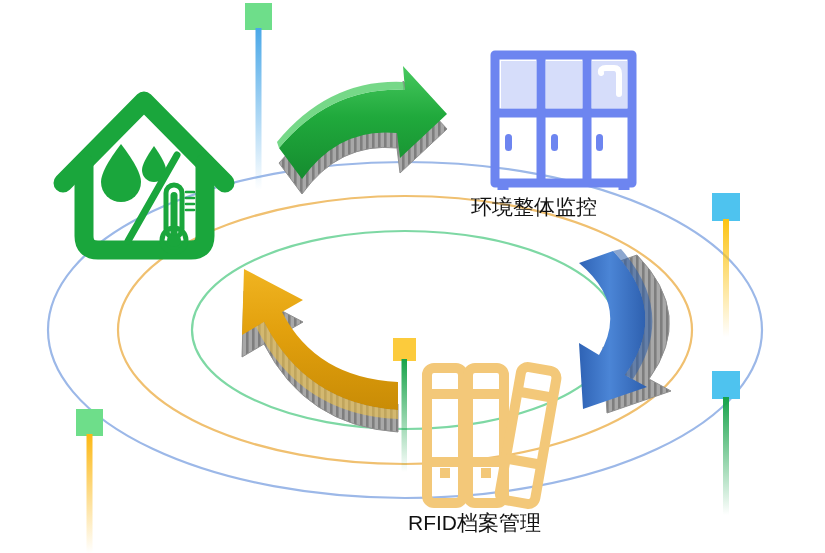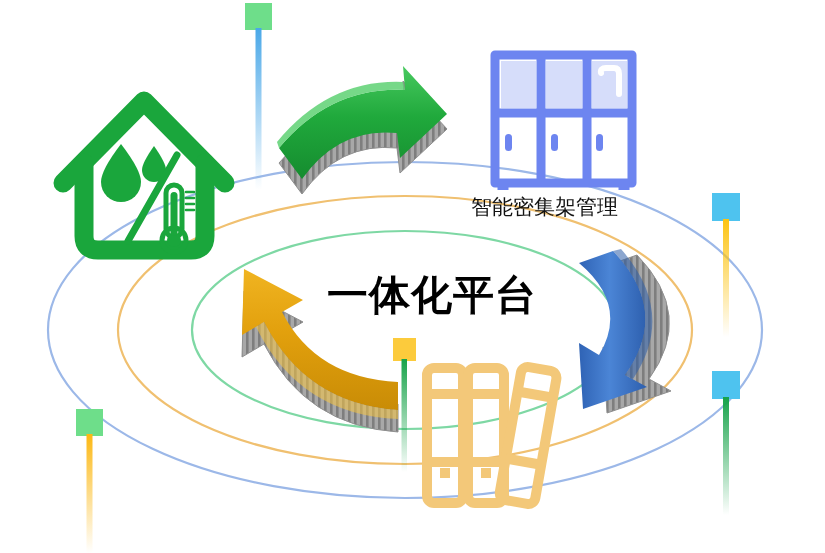--- a/index.html
+++ b/index.html
@@ -181,19 +181,19 @@
       <path d="M613 251 q58 60 12 124 l8 4 q44 -66 -12 -130 z" fill="#2c5ca8" opacity="0.55"></path>
     </g>
 
     <g>
       <path d="M398 432 q-92 -6 -134 -88 l-22 13 l2 -66 l59 31 l-21 12 q34 66 116 70 z" fill="url(#ribs)" stroke="#8f8f8f" stroke-width="1"></path>
       <path d="M398 410 q-92 -6 -134 -88 l-22 13 l2 -66 l59 31 l-21 12 q34 66 116 70 z" fill="url(#org-top)"></path>
       <path d="M398 410 q-92 -6 -134 -88 l-8 5 q44 88 142 92 z" fill="#f5c542" opacity="0.55"></path>
     </g>
   </svg>
 
-  <div id="center-title">一体化平台</div>
 
 
-  <div class="lbl" id="lbl-cab">智能密集架管理</div>
+  <div class="lbl" id="lbl-cab">环境整体监控</div>
 
+  <div class="lbl" id="lbl-rfid">RFID档案管理</div>
 
 </div>
 
 </body></html>

